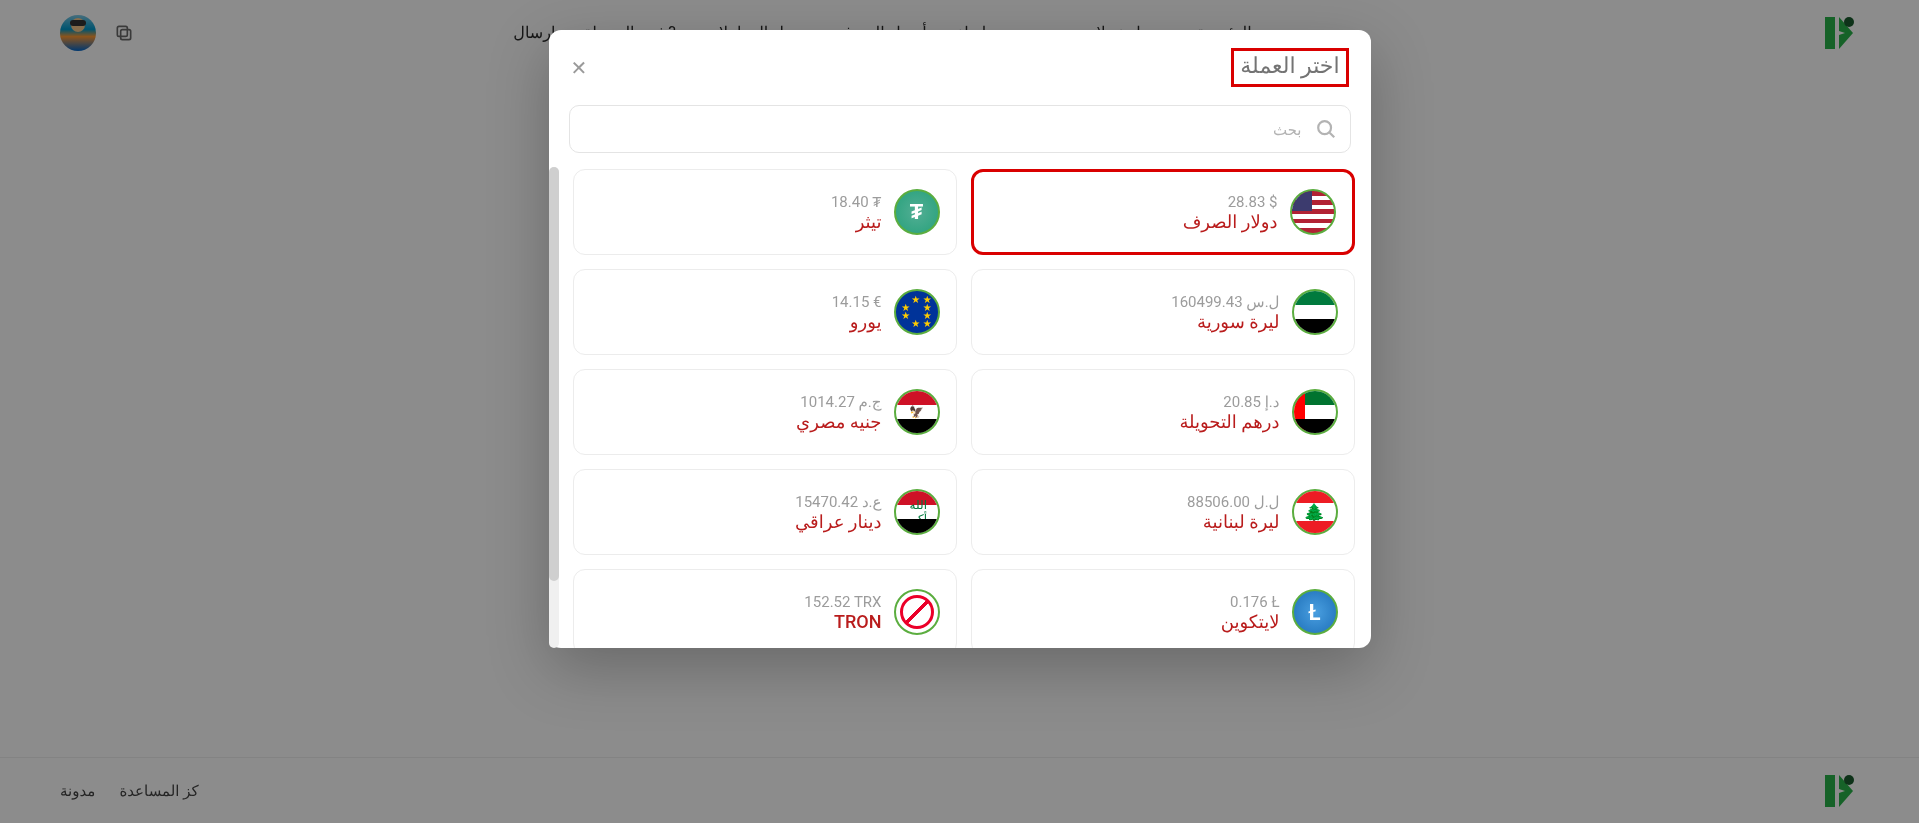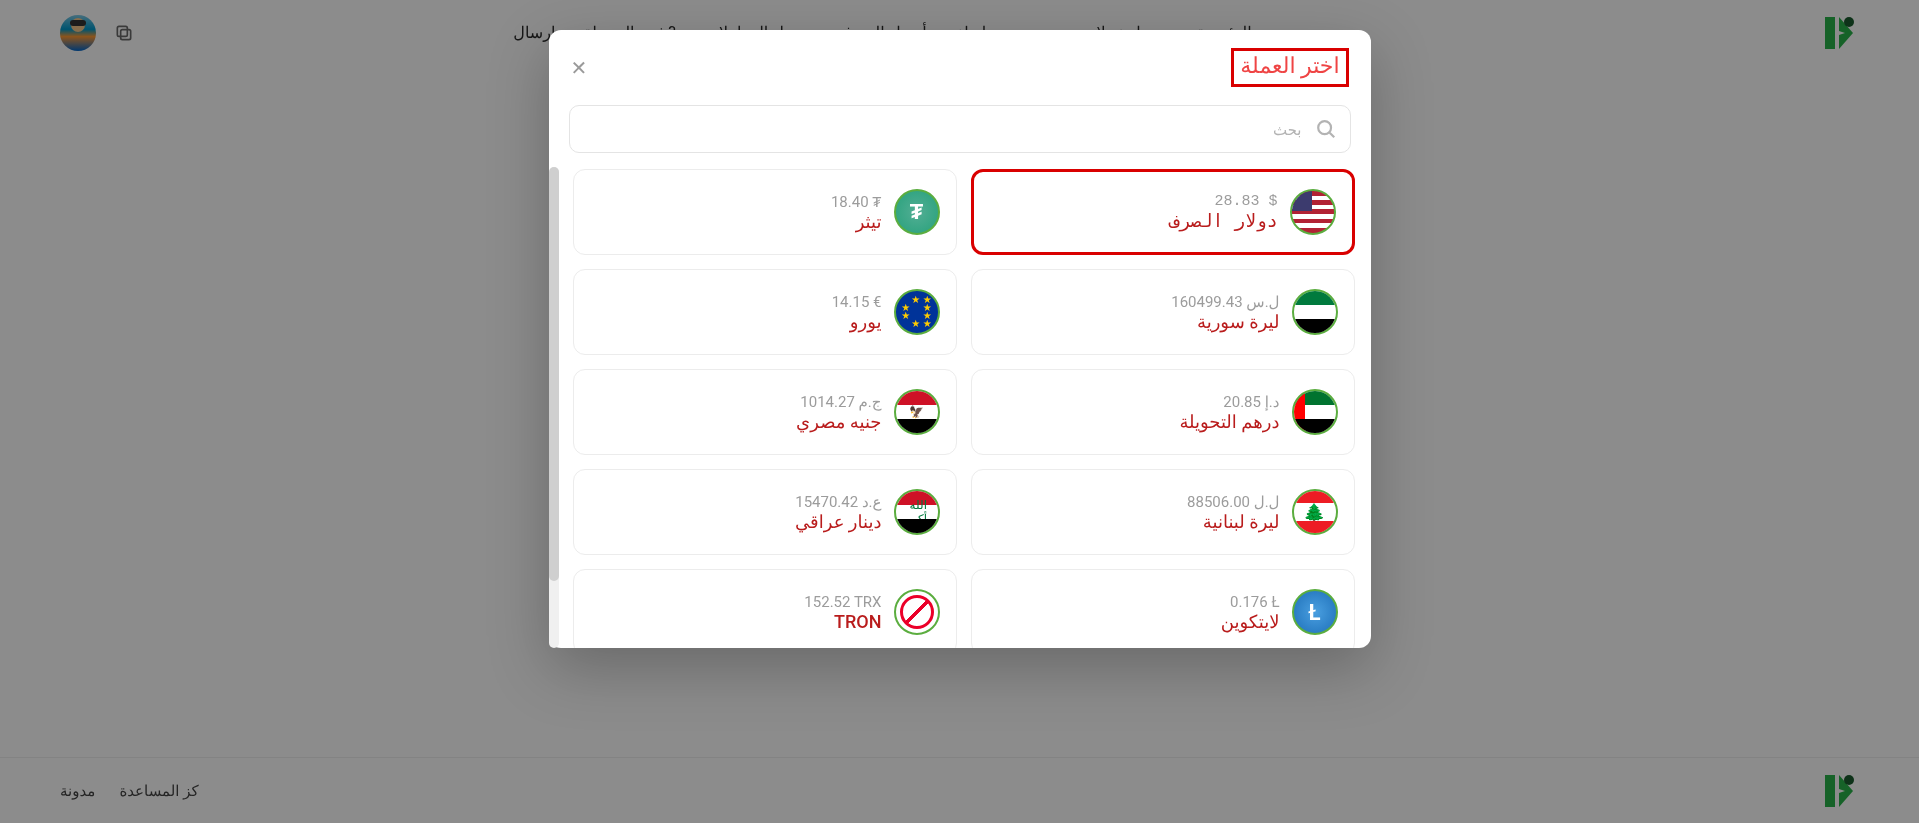--- a/index.html
+++ b/index.html
@@ -16,34 +16,34 @@
 .avatar { width:36px; height:36px; border-radius:50%; background:linear-gradient(180deg,#7ec8e3 0%,#0099cc 40%,#ff9933 60%,#0066cc 100%); position:relative; overflow:hidden; }
 .avatar::before { content:""; position:absolute; top:3px; left:50%; transform:translateX(-50%); width:14px; height:14px; border-radius:50%; background:#f4c68b; }
 .avatar::after { content:""; position:absolute; top:5px; left:50%; transform:translateX(-50%); width:16px; height:6px; background:#333; border-radius:3px; }
 
 
 .overlay { position:absolute; inset:0; background:rgba(0,0,0,.45); z-index:5; }
 
 
 .modal { position:absolute; top:30px; left:50%; transform:translateX(-50%); width:822px; height:618px; background:#fff; border-radius:12px; z-index:10; display:flex; flex-direction:column; box-shadow:0 20px 60px rgba(0,0,0,.25); }
 .modal-head { display:flex; align-items:center; justify-content:space-between; padding:18px 22px 12px; }
-.modal-title { font-size:22px; font-weight:500; color:#ef4444; }
+.modal-title { font-size:22px; font-weight:500; color:#737373; }
 .title-box { border:3px solid #d90000; padding:2px 6px 6px 6px; }
 .close-x { font-size:20px; color:#9a9a9a; cursor:pointer; font-weight:300; }
 .search-wrap { margin:6px 20px 14px; position:relative; }
 .search-wrap input { width:100%; height:48px; border:1px solid #e4e4e4; border-radius:10px; padding:0 48px 0 16px; font-size:15px; text-align:right; color:#333; background:#fff; }
 .search-wrap input::placeholder { color:#b3b3b3; }
 .search-ic { position:absolute; right:14px; top:50%; transform:translateY(-50%); color:#b3b3b3; }
 
 .scroll-area { flex:1; overflow:hidden; position:relative; display:flex; }
 .scrollbar { width:10px; height:100%; background:#f0f0f0; border-radius:6px; flex-shrink:0; order:2; }
 .scroll-thumb { width:10px; height:86%; background:#cfcfcf; border-radius:6px; }
 .grid { flex:1; padding:2px 16px 0 14px; display:grid; grid-template-columns:1fr 1fr; gap:14px 14px; align-content:start; }
 .card { border:1px solid #ececec; border-radius:12px; height:86px; display:flex; align-items:center; padding:0 16px; gap:12px; cursor:pointer; background:#fff; }
-.card.highlight { border:3px solid #d90000;font-family:Liberation Mono, monospace; }
+.card.highlight { border:3px solid #d90000; }
 .flag { width:46px; height:46px; border-radius:50%; border:2px solid #5bad3f; flex-shrink:0; overflow:hidden; }
 .txt { display:flex; flex-direction:column; align-items:flex-start; text-align:right; }
 .amt { font-size:15px; color:#9c9c9c; direction:ltr; }
 .name { font-size:18px; color:#b91c1c; font-weight:500; }
 
 
 .footer { position:absolute; bottom:0; left:0; right:0; height:66px; background:#fff; border-top:1px solid #eee; display:flex; align-items:center; padding:0 60px; z-index:1; }
 .footer .logo2 { width:40px; height:40px; margin-left:auto; }
 .footer-links { display:flex; gap:24px; color:#444; font-size:15px; }
 

